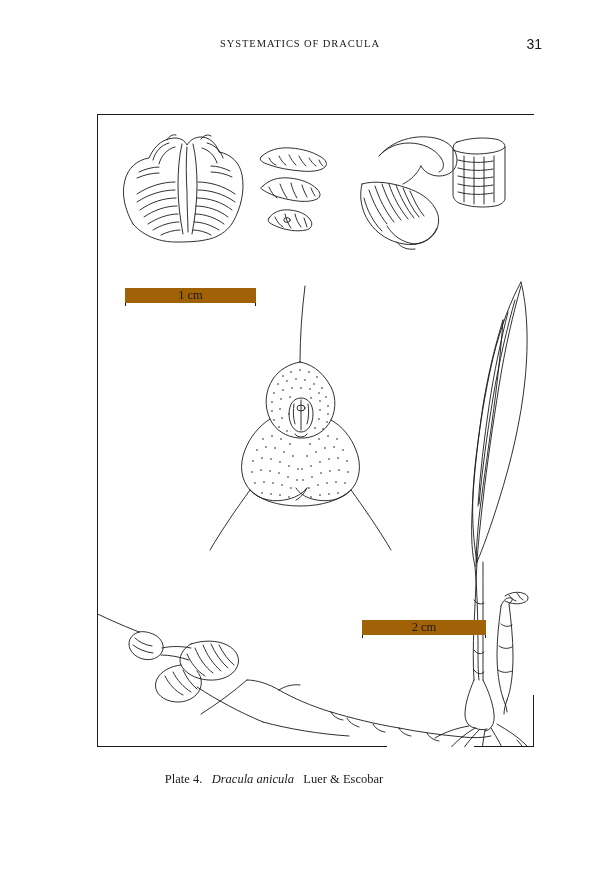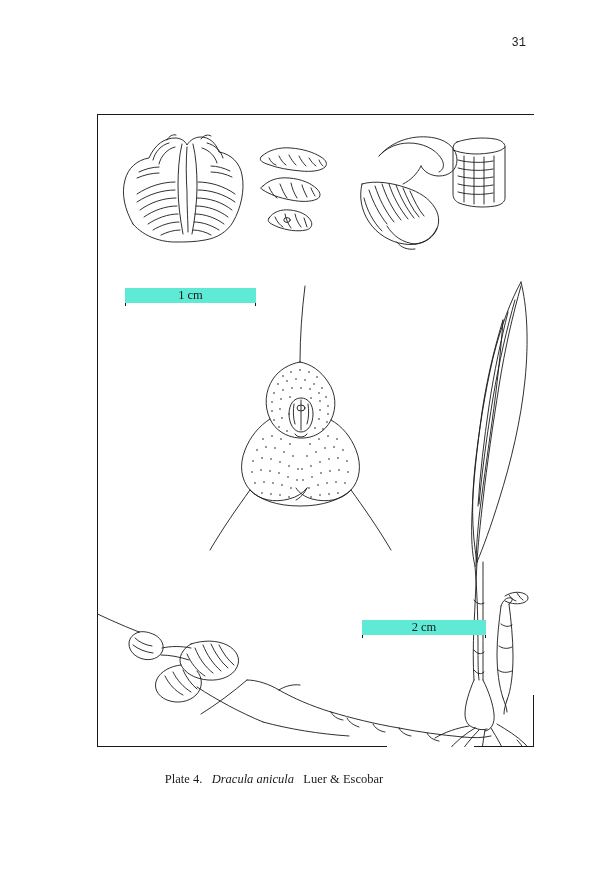--- a/index.html
+++ b/index.html
@@ -28,24 +28,24 @@
     position: absolute;
     left: 0;
     width: 600px;
     text-align: center;
     font-size: 10.5px;
     letter-spacing: 0.9px;
     font-family: "Liberation Serif", serif;
   }
   .running-head-page {
     position: absolute;
-    right: 74px;
+    right: 58px;
     top: -2px;
-    font-size: 12px;
-    font-family: Liberation Mono, monospace;
+    font-size: 14px;
+    font-family: Liberation Sans, sans-serif;
   }
 
   
   .plate-frame {
     position: absolute;
     left: 97px;
     top: 114px;
     width: 437px;
     height: 633px;
   }
@@ -77,21 +77,21 @@
     height: 15px;
     background: #1a1a1a;
   }
   .scalebar .label {
     position: absolute;
     top: -2px;
     width: 100%;
     text-align: center;
     font-size: 12.5px;
     font-family: "Liberation Serif", serif;
-    background: #5eead4;
+    background: #a16207;
     display: inline-block;
   }
   #scale-1cm { left: 28px; top: 176px; width: 131px; }
   #scale-1cm .bar  { width: 131px; }
   #scale-1cm .tick-left  { left: 0; }
   #scale-1cm .tick-right { left: 129.6px; }
   #scale-1cm .label { left: 0; }
 
   #scale-5cm { left: 265px; top: 508px; width: 124px; }
   #scale-5cm .bar  { width: 124px; }
@@ -118,20 +118,21 @@
     top: 114px;
     width: 437px;
     height: 633px;
   }
   .illustration svg { display: block; }
 </style>
 </head>
 <body>
 
 <div class="running-head">
+  <div class="running-head-title">SYSTEMATICS OF DRACULA</div>
   <div class="running-head-page">31</div>
 </div>
 
 <div class="plate-frame">
   <div class="frame-line frame-top"></div>
   <div class="frame-line frame-left"></div>
   <div class="frame-line frame-bottom-left"></div>
   <div class="frame-line frame-bottom-right"></div>
   <div class="frame-line frame-right-lower"></div>
 </div>

